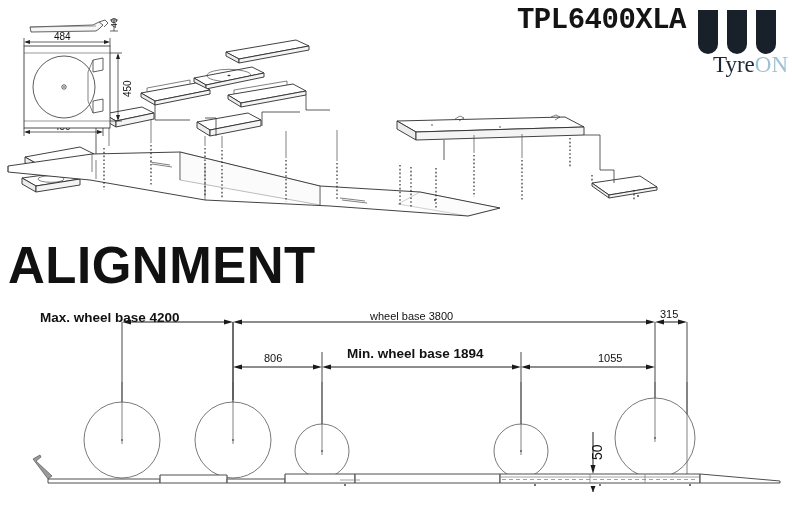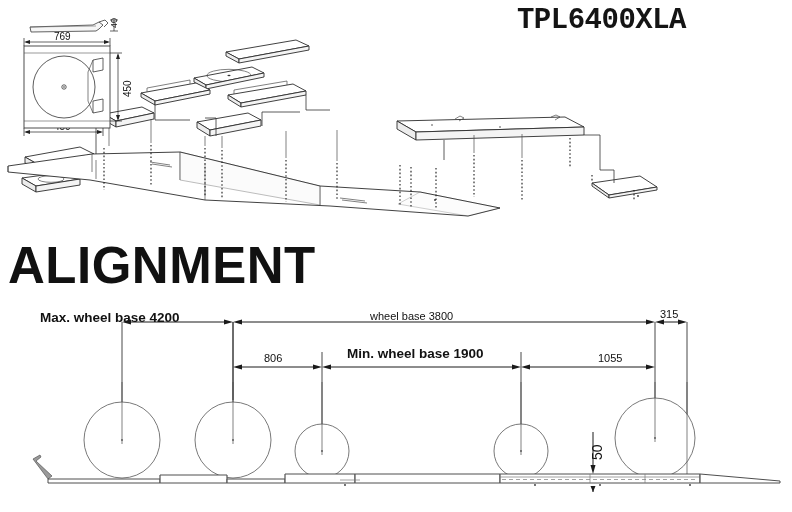--- a/index.html
+++ b/index.html
@@ -42,20 +42,30 @@
   .dim-plain{font-weight:normal;font-size:11px;}
   .dim-small{font-weight:normal;font-size:10px;}
   .dim-rot{transform:rotate(-90deg);transform-origin:left top;}
 </style>
 </head>
 <body>
 
 <div id="header">
   <div id="model-title">TPL6400XLA</div>
 
+  <div id="brand-logo">
+    <svg id="brand-bars" width="82" height="44" viewBox="0 0 82 44">
+      <path d="M2 0 h20 v34 a10 10 0 0 1 -20 0 Z" fill="#18202a"></path>
+      <path d="M31 0 h20 v34 a10 10 0 0 1 -20 0 Z" fill="#18202a"></path>
+      <path d="M60 0 h20 v34 a10 10 0 0 1 -20 0 Z" fill="#18202a"></path>
+    </svg>
+    <div id="brand-word">
+      <span class="tyre">Tyre</span><span class="on">ON</span>
+    </div>
+  </div>
 </div>
 
 <svg class="layer" width="792" height="512" viewBox="0 0 792 512" style="z-index:2;pointer-events:none;">
   <g stroke="#444" fill="none" stroke-width="0.8">
 
     <path d="M30 27 L93 25 L99 22 L103 25 L99 29 L96 31 L31 32 Z" fill="#f6f6f6" stroke="#3a3a3a"></path>
     <path d="M30 27 L96 26" stroke="#6a6a6a" stroke-width="0.6"></path>
     <path d="M99 22 L105 20 L108 23 L104 27" stroke="#3a3a3a"></path>
 
     <path d="M110 20 L118 20 M110 31 L118 31" stroke="#222" stroke-width="0.7"></path>
@@ -85,21 +95,21 @@
     <path d="M24 132 L30 130 L30 134 Z" fill="#222" stroke="none"></path>
     <path d="M103 132 L97 130 L97 134 Z" fill="#222" stroke="none"></path>
 
     <path d="M110 53 L122 53 M110 121 L122 121" stroke="#222" stroke-width="0.7"></path>
     <path d="M118 55 L118 119" stroke="#222" stroke-width="0.7"></path>
     <path d="M118 53 L116 59 L120 59 Z" fill="#222" stroke="none"></path>
     <path d="M118 121 L116 115 L120 115 Z" fill="#222" stroke="none"></path>
   </g>
 </svg>
 
-<div class="dimtext dim-small" style="left:54px;top:31px;">769</div>
+<div class="dimtext dim-small" style="left:54px;top:31px;">484</div>
 <div class="dimtext dim-small" style="left:54px;top:121px;">450</div>
 <div class="dimtext dim-small dim-rot" style="left:122px;top:97px;">450</div>
 <div class="dimtext dim-small dim-rot" style="left:109px;top:28px;font-size:9px;">40</div>
 
 <svg class="layer" width="792" height="512" viewBox="0 0 792 512" style="z-index:1;pointer-events:none;">
   <defs>
     <style>
       .pl   { fill:#ffffff; stroke:#2c2c2c; stroke-width:0.9; }
       .pl2  { fill:#f4f4f4; stroke:#2c2c2c; stroke-width:0.9; }
       .pl3  { fill:#ececec; stroke:#2c2c2c; stroke-width:0.9; }
@@ -336,17 +346,17 @@
 </svg>
 
 <div class="dimtext dim-bold" style="left:40px;top:310px;">Max. wheel base 4200</div>
 
 <div class="dimtext dim-plain" style="left:370px;top:310px;">wheel base 3800</div>
 
 <div class="dimtext dim-plain" style="left:660px;top:308px;">315</div>
 
 <div class="dimtext dim-plain" style="left:264px;top:352px;">806</div>
 
-<div class="dimtext dim-bold" style="left:347px;top:346px;">Min. wheel base 1900</div>
+<div class="dimtext dim-bold" style="left:347px;top:346px;">Min. wheel base 1894</div>
 
 <div class="dimtext dim-plain" style="left:578px;top:352px;margin-left:20px;">1055</div>
 
 <div class="dimtext dim-plain dim-rot" style="left:589px;top:460px;font-size:14px;">50</div>
 
 </body></html>

